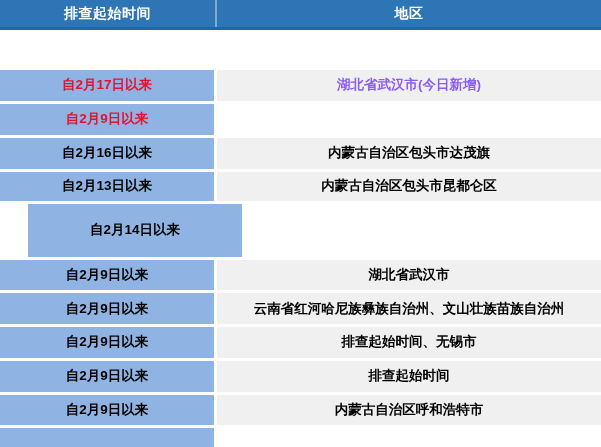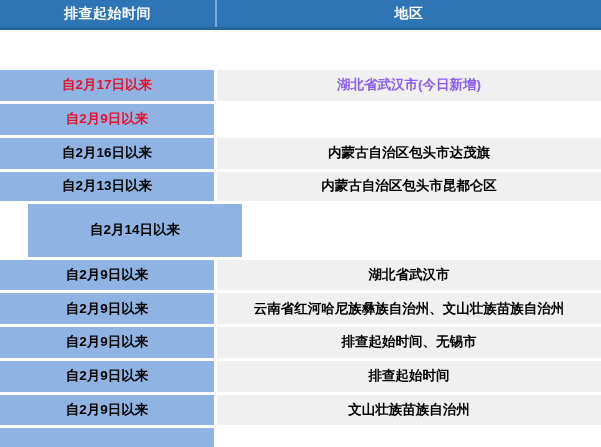--- a/index.html
+++ b/index.html
@@ -145,21 +145,21 @@
       </div>
       <div class="row" style="height: 33.7925px; flex: 0 0 33.7925px;">
         <div class="cell left">自2月9日以来</div>
         <div class="cell right">
           <span class="rtxt"><span>排查起始时间</span></span>
         </div>
       </div>
       <div class="row" style="height: 33.7925px; flex: 0 0 33.7925px;">
         <div class="cell left">自2月9日以来</div>
         <div class="cell right">
-          <span class="rtxt"><span>文山壮族苗族自治州</span></span>
+          <span class="rtxt"><span>内蒙古自治区呼和浩特市</span></span>
         </div>
       </div>
       <div class="row" style="height: 56.4335px; flex: 0 0 56.4335px;">
         <div class="cell left">自2月9日以来</div>
       </div>
     </div>
 
 </div>
 
 </body></html>

